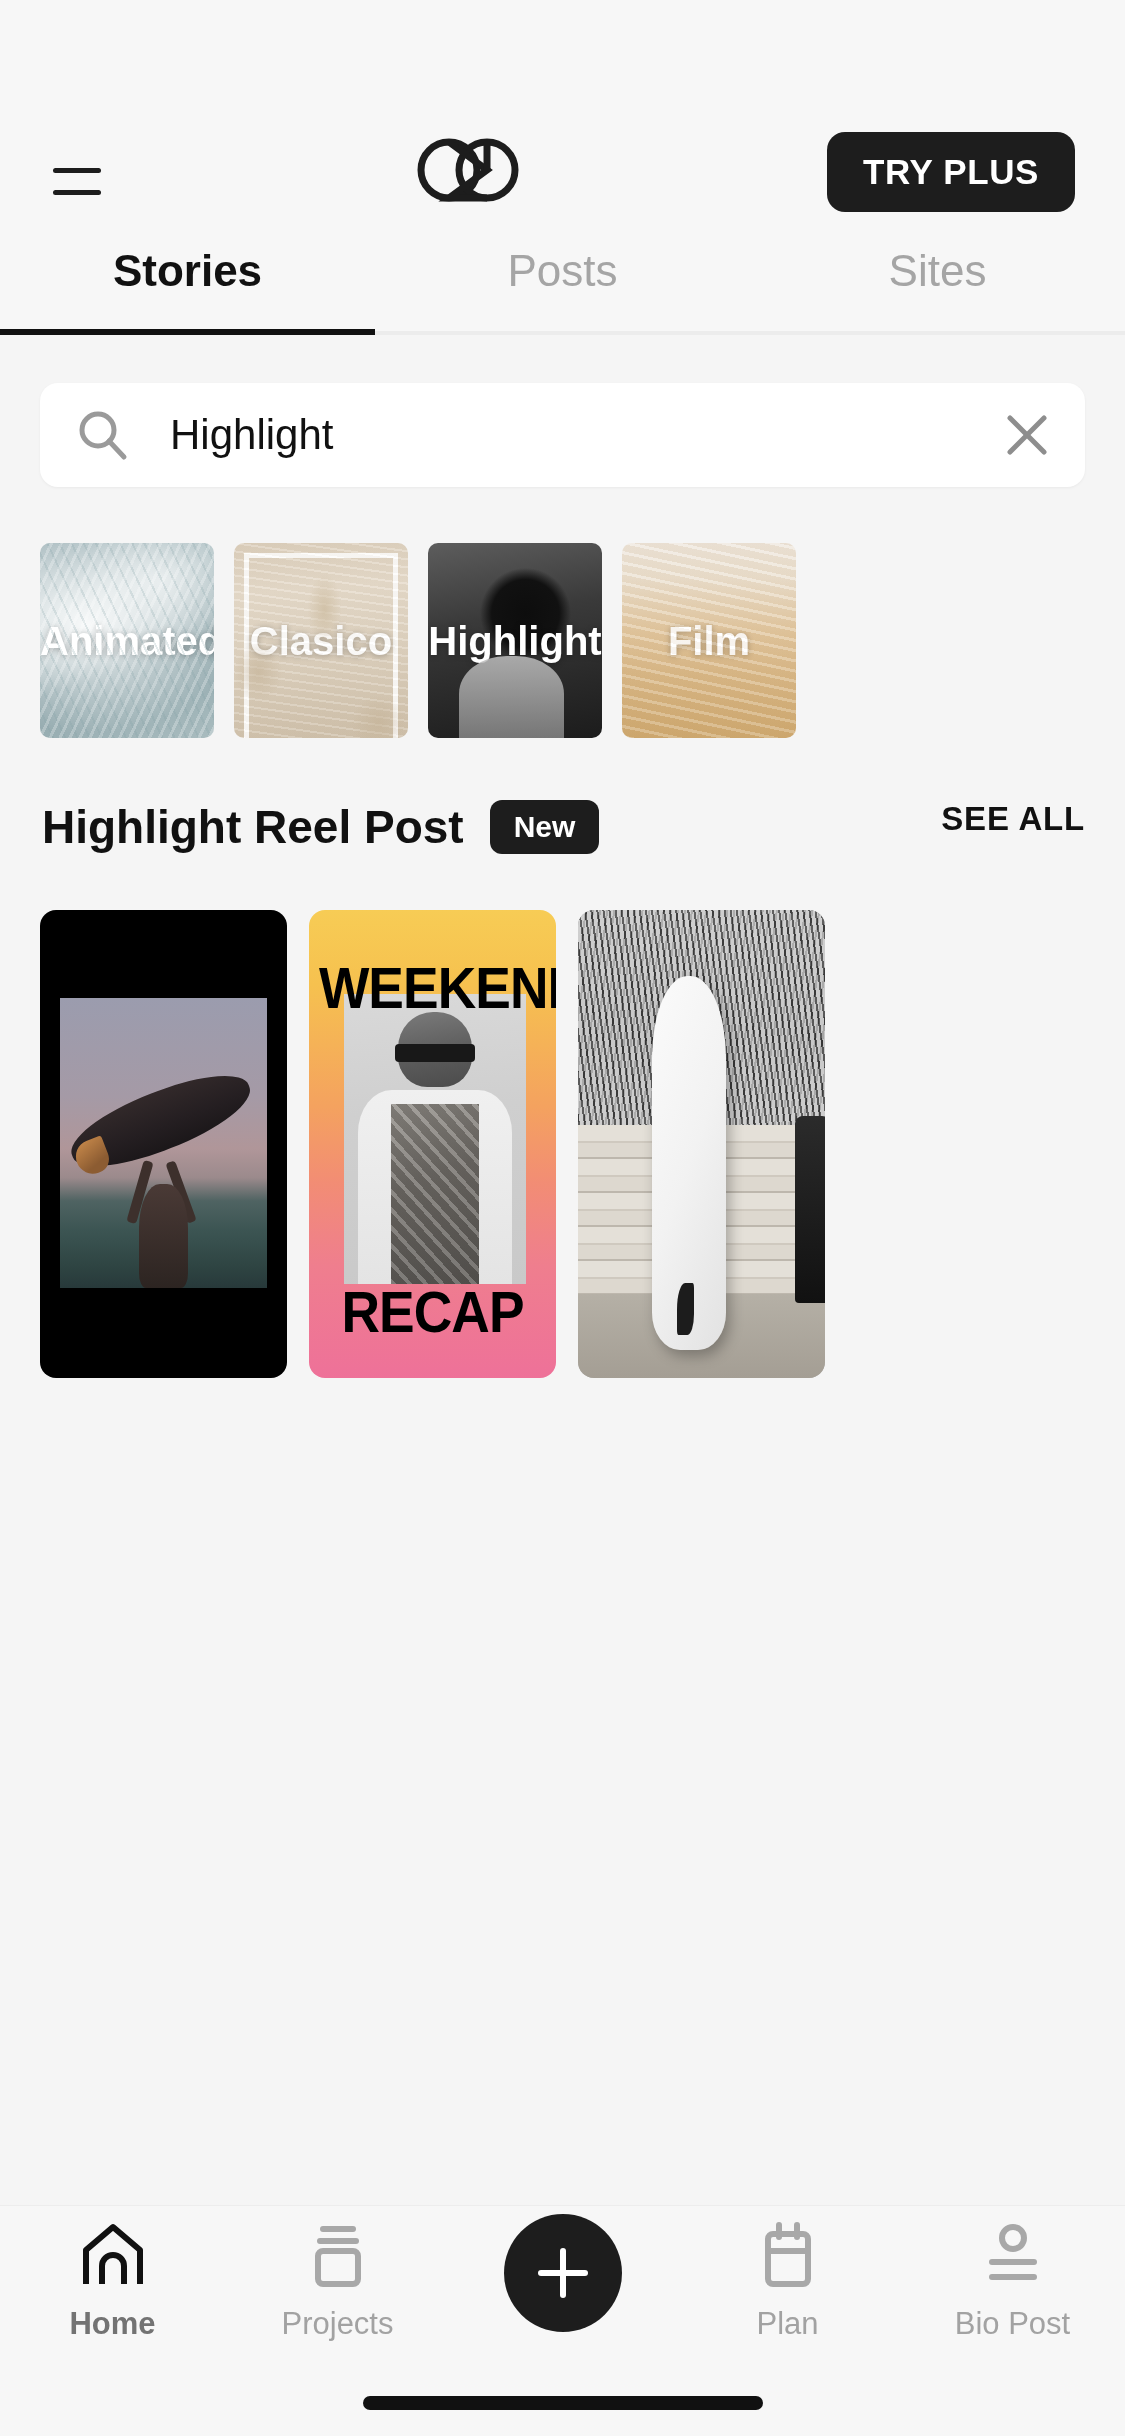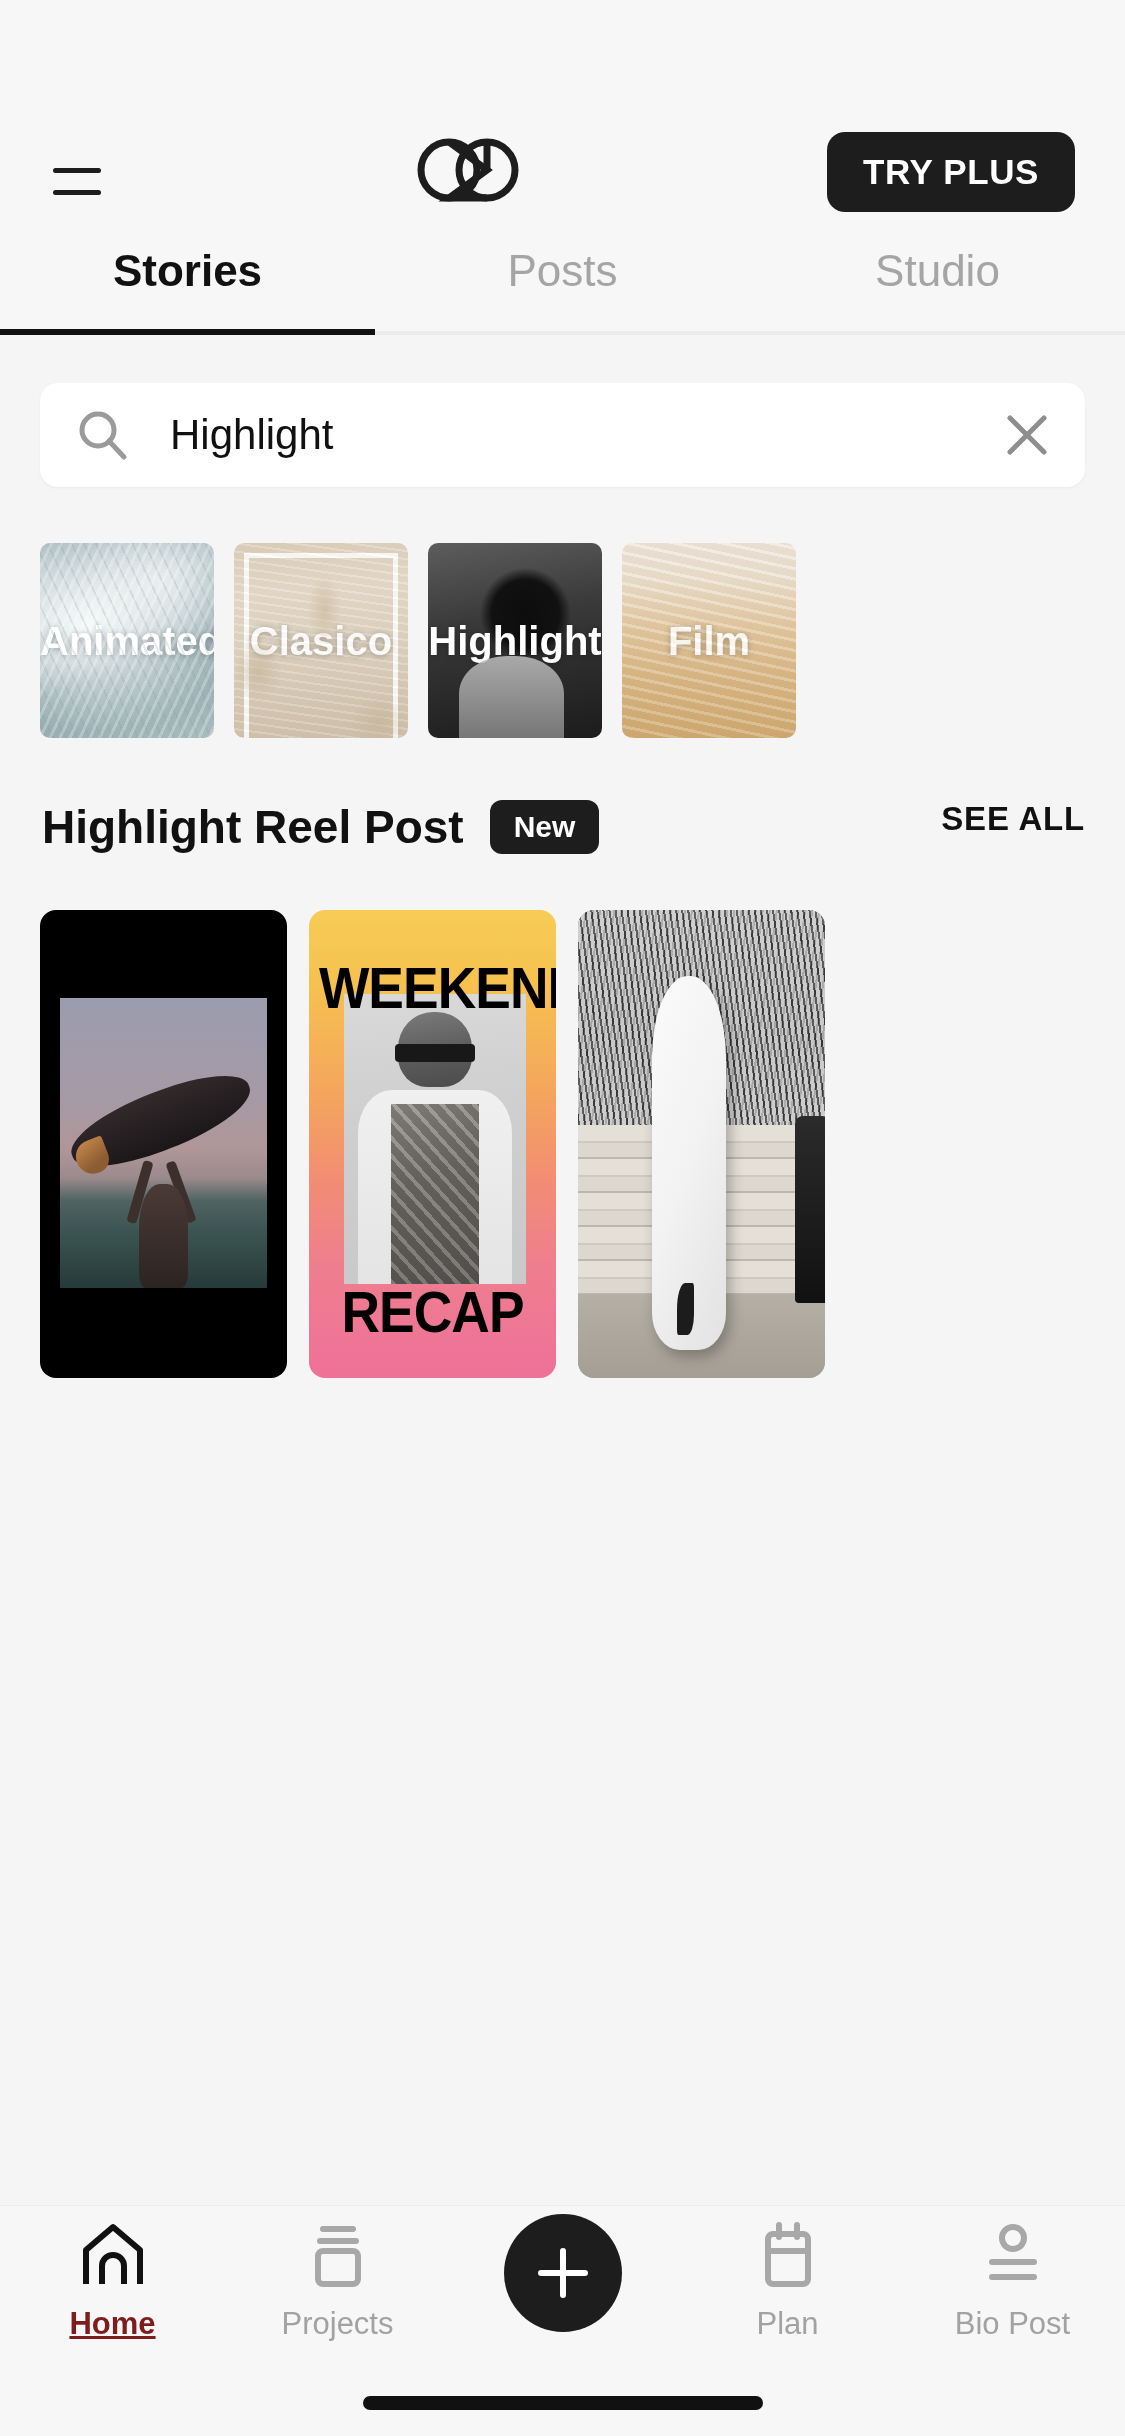--- a/index.html
+++ b/index.html
@@ -353,21 +353,21 @@
   }
   .nav-item {
     flex:1;
     display:flex; flex-direction:column;
     align-items:center; justify-content:flex-start;
     gap:14px;
     cursor:pointer;
   }
   .nav-icon { height:74px; display:flex; align-items:center; justify-content:center; }
   .nav-label { font-size:31px; color:#a2a2a2; }
-  .nav-item.active .nav-label { color:#7f1d1d; font-weight:bold;text-decoration:underline; }
+  .nav-item.active .nav-label { color:#737373; font-weight:bold; }
   .fab {
     width:118px; height:118px;
     border-radius:50%;
     background:#1d1d1d;
     display:flex; align-items:center; justify-content:center;
     margin-top:-4px;
   }
   .home-indicator {
     position:absolute;
     bottom:26px; left:50%; transform:translateX(-50%);
@@ -395,21 +395,21 @@
       <path d="M71 14 L71 42" stroke="#1d1d1d" stroke-width="7"></path>
     </svg>
   </div>
 
   <button class="try-plus">TRY PLUS</button>
 </div>
 
 <div class="tabs">
   <div class="tab active">Stories</div>
   <div class="tab">Posts</div>
-  <div class="tab">Studio</div>
+  <div class="tab">Sites</div>
   <div class="tabs-underline-track"></div>
   <div class="tabs-underline"></div>
 </div>
 
 <div class="content">
 
   <div class="search-wrap">
     <div class="search-bar">
       <svg class="search-icon" viewBox="0 0 54 54" fill="none">
         <circle cx="22" cy="22" r="16" stroke="#9a9a9a" stroke-width="5"></circle>

